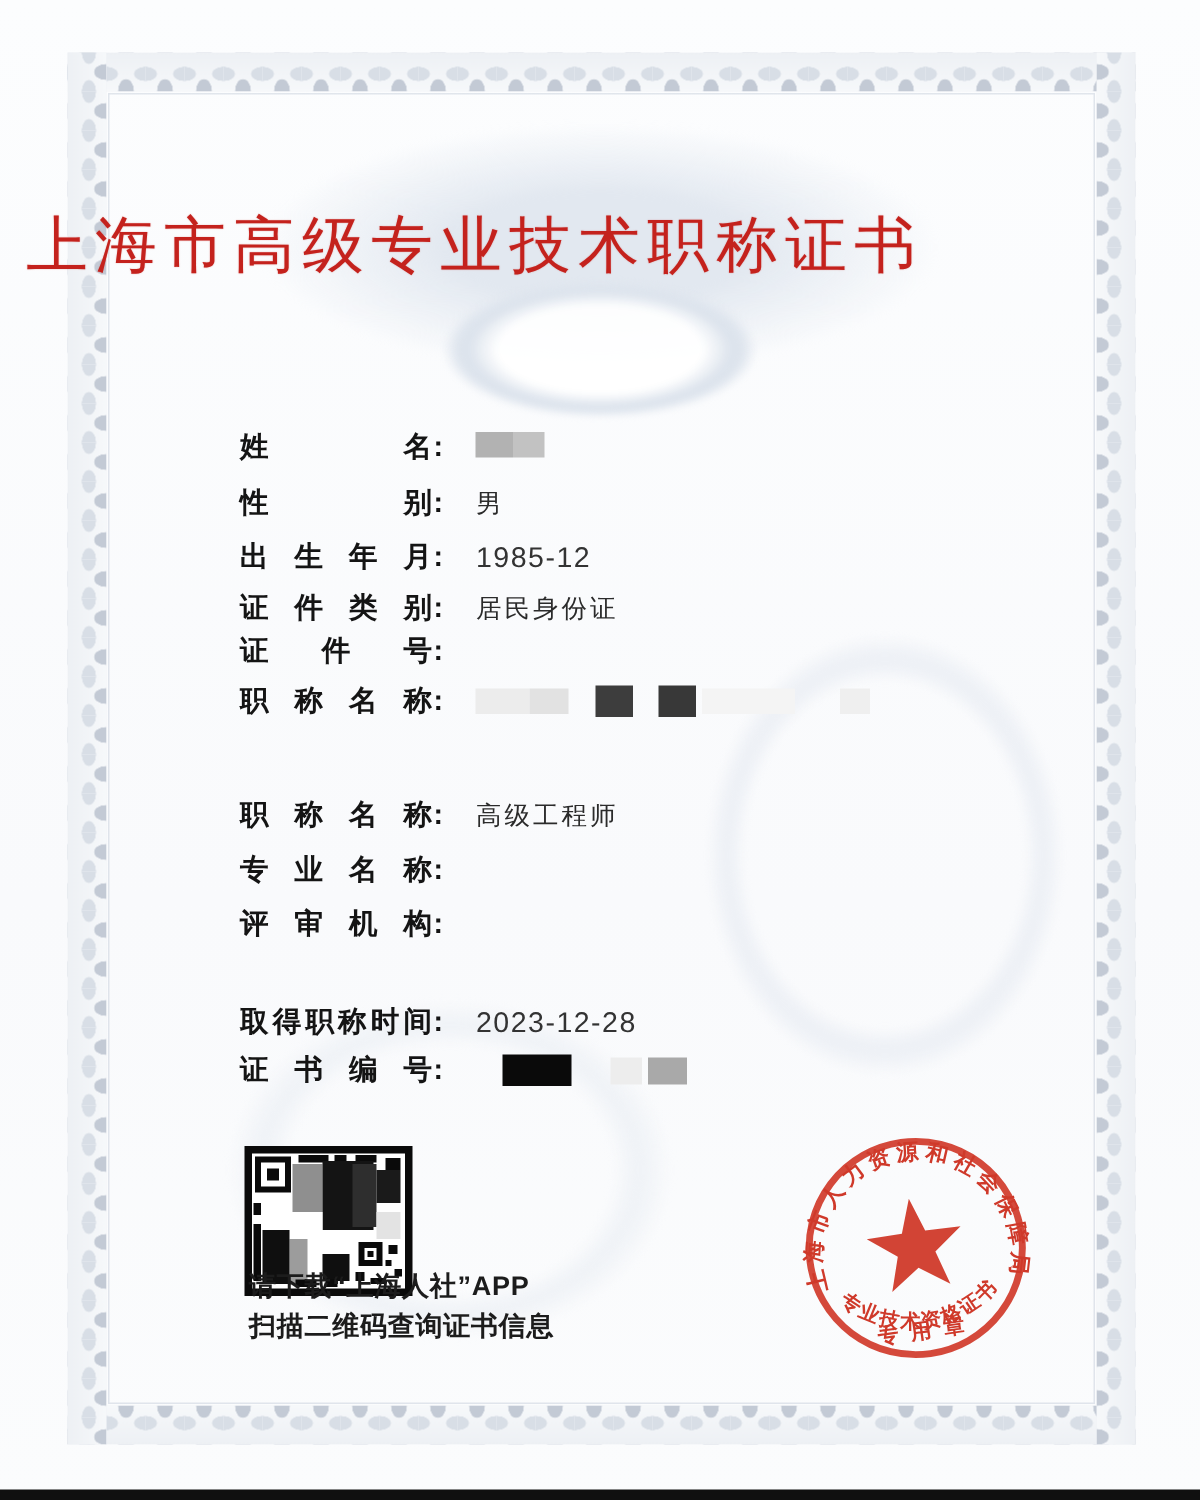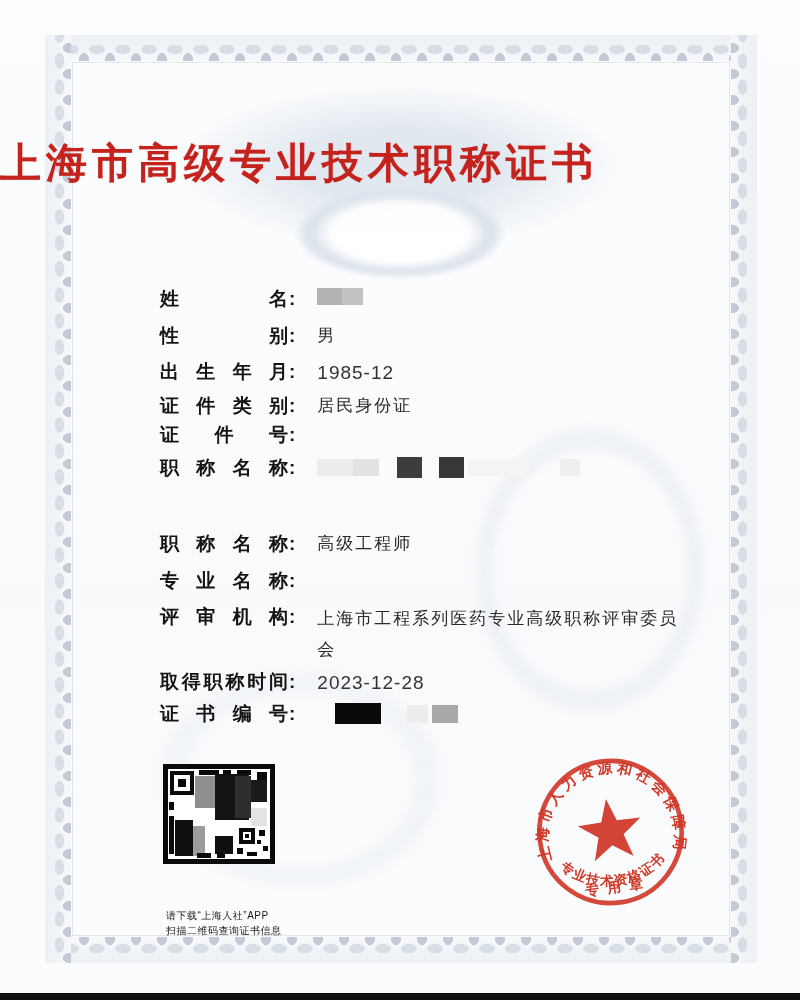--- a/index.html
+++ b/index.html
@@ -51,39 +51,39 @@
     background-image:
       radial-gradient(ellipse 14px 9px at 0% 50%,var(--o1) 0 58%,rgba(0,0,0,0) 60%),
       radial-gradient(ellipse 8px 13px at 45% 0%,var(--o2) 0 58%,rgba(0,0,0,0) 60%),
       radial-gradient(ellipse 8px 13px at 45% 100%,var(--o2) 0 58%,rgba(0,0,0,0) 60%),
       linear-gradient(270deg,var(--o3),#f6f8fa);
     background-size:26px 26px;}
   .frame-inner{position:absolute;left:27px;top:27px;right:27px;bottom:27px;
     border:1px solid rgba(175,186,202,.35);}
 
   
-  .cert-title{position:absolute;left:0;top:136px;width:633px;text-align:left;
-    font-size:41px;font-weight:700;letter-spacing:5px;color:#c4221d;
+  .cert-title{position:absolute;left:0;top:136px;width:633px;text-align:center;
+    font-size:41px;font-weight:400;letter-spacing:5px;color:#c4221d;
     text-shadow:0 0 1px rgba(196,34,29,.4);}
 
   
   .row{position:absolute;left:160px;display:flex;align-items:flex-start;}
   .lbl{display:inline-block;width:128px;font-size:19px;font-weight:bold;color:#141414;
     text-align:justify;text-align-last:justify;line-height:1.2;}
   .colon{font-size:19px;font-weight:bold;color:#141414;margin-left:1px;}
   .val{margin-left:22px;font-size:17px;color:#2b2b2b;line-height:1.25;
     font-family:"Liberation Serif",serif;letter-spacing:2px;}
   .val.num{font-family:"Liberation Sans",sans-serif;letter-spacing:1px;font-size:19px;color:#333;}
   .val.wrap{width:372px;line-height:1.85;margin-top:-3px;}
   .blocks{margin-left:22px;display:flex;align-items:center;}
   .blk{display:inline-block;}
 
   
   .qr-wrap{position:absolute;left:163px;top:764px;}
-  .qr-caption{position:absolute;left:166px;top:908px;font-size:10px;font-weight:normal;
+  .qr-caption{position:absolute;left:166px;top:844px;font-size:18px;font-weight:bold;
     color:#1c1c1c;line-height:1.5;letter-spacing:.5px;}
 
   
   .seal{position:absolute;left:518px;top:748px;width:185px;height:168px;}
   .seal-overlay{position:absolute;left:538px;top:856px;font-size:24px;font-weight:bold;
     color:#252525;letter-spacing:9px;text-shadow:0 0 1px rgba(30,30,30,.5);}
 
   
   .bottom-bar{position:absolute;left:0;top:993px;width:800px;height:7px;background:#101010;}
 </style>
@@ -158,21 +158,20 @@
   </div>
 
   <div class="row" style="top:570px">
     <span class="lbl">专业名称</span>
     <span class="colon">:</span>
   </div>
 
   <div class="row" style="top:606px">
     <span class="lbl">评审机构</span>
     <span class="colon">:</span>
-    <span class="val wrap">上海市工程系列医药专业高级职称评审委员会</span>
   </div>
 
   <div class="row" style="top:671px">
     <span class="lbl">取得职称时间</span>
     <span class="colon">:</span>
     <span class="val num">2023-12-28</span>
   </div>
 
   <div class="row" style="top:703px">
     <span class="lbl">证书编号</span>

